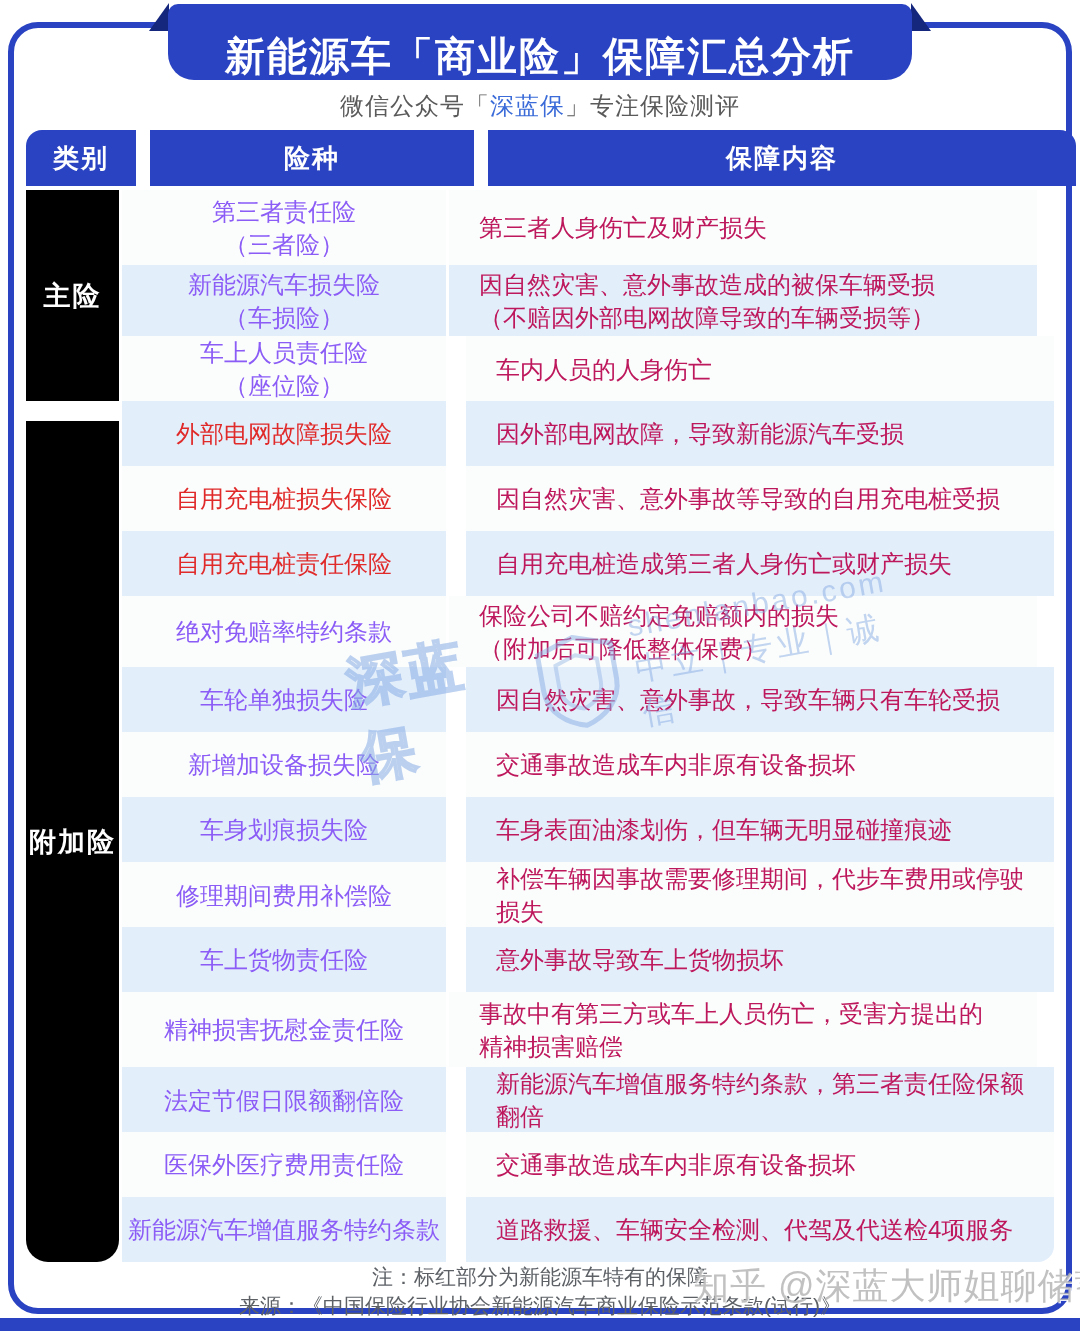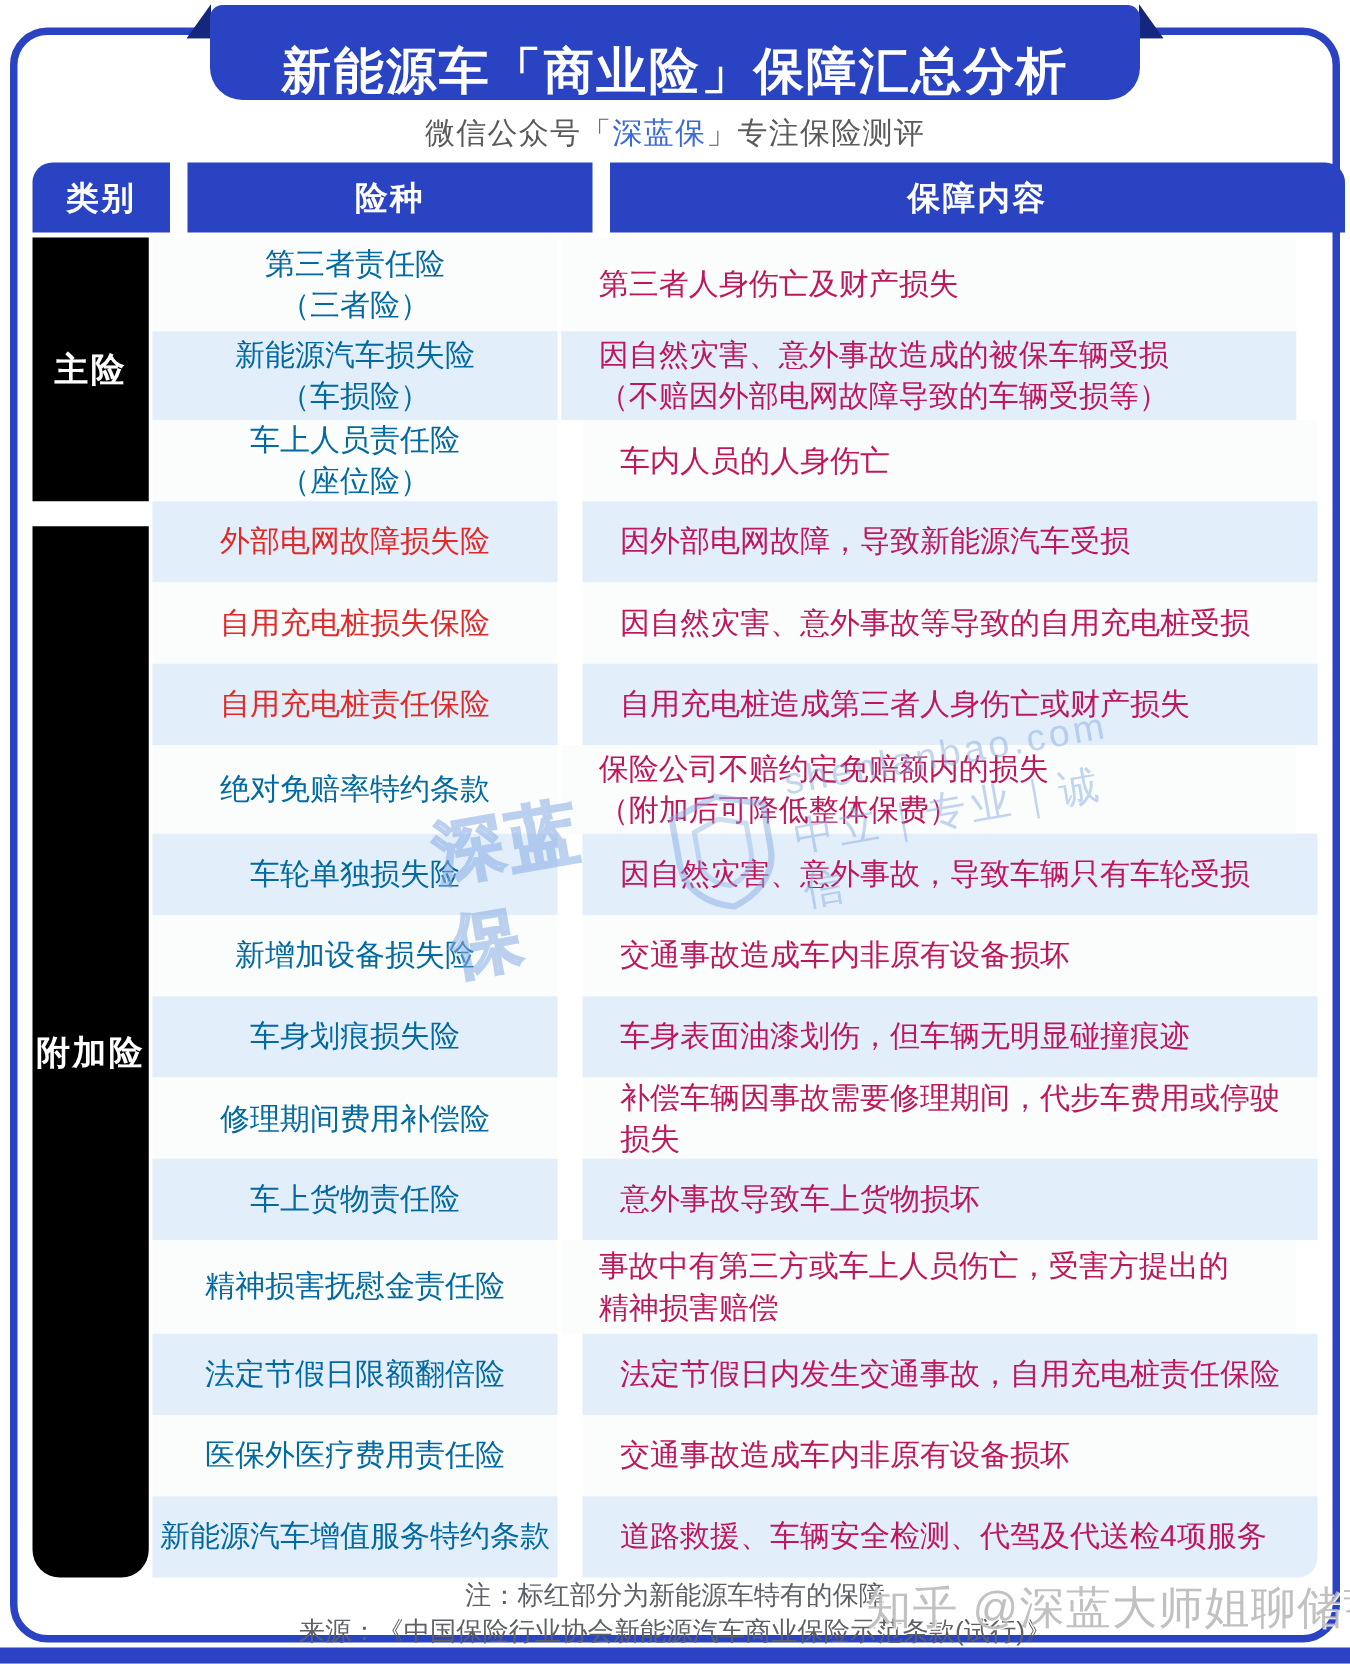--- a/index.html
+++ b/index.html
@@ -68,21 +68,21 @@
   }
   .cat-main  { height:211px; }
   .cat-addon { flex:1; margin-top:20px; border-radius:0 0 22px 22px; }
 
   .rows-col { flex:1; display:flex; flex-direction:column; }
   .row { display:grid; grid-template-columns:324px 588px; column-gap:3px; }
   .row .cell {
     display:flex; align-items:center; font-size:24px; line-height:33px;
     white-space:pre-line;
   }
-  .row .name { justify-content:center; text-align:center; color:#0369a1; }
+  .row .name { justify-content:center; text-align:center; color:#8b5cf6; }
   .row .name.red { color:#e02a2a; }
   .row .desc { justify-content:flex-start; text-align:left; padding-left:30px; padding-right:10px; color:#be185d; }
   .bg-w .cell { background:#fbfdfc; }
   .bg-b .cell { background:#e3eefb; }
   .row.last .desc { border-radius:0 0 16px 0; }
 
   .h65 { height:65px;gap:20px; } .h71 { height:71px; } .h75 { height:75px; }
 
   
   .wm-center {
@@ -196,21 +196,21 @@
         <div class="cell name">车上货物责任险</div>
         <div class="cell desc">意外事故导致车上货物损坏</div>
       </div>
       <div class="row bg-w h75">
         <div class="cell name">精神损害抚慰金责任险</div>
         <div class="cell desc">事故中有第三方或车上人员伤亡，受害方提出的
 精神损害赔偿</div>
       </div>
       <div class="row bg-b h65">
         <div class="cell name">法定节假日限额翻倍险</div>
-        <div class="cell desc">法定节假日内发生交通事故，自用充电桩责任保险</div>
+        <div class="cell desc">新能源汽车增值服务特约条款，第三者责任险保额翻倍</div>
       </div>
       <div class="row bg-w h65">
         <div class="cell name">医保外医疗费用责任险</div>
         <div class="cell desc">交通事故造成车内非原有设备损坏</div>
       </div>
       <div class="row bg-b h65 last">
         <div class="cell name">新能源汽车增值服务特约条款</div>
         <div class="cell desc">道路救援、车辆安全检测、代驾及代送检4项服务</div>
       </div>
     </div>

